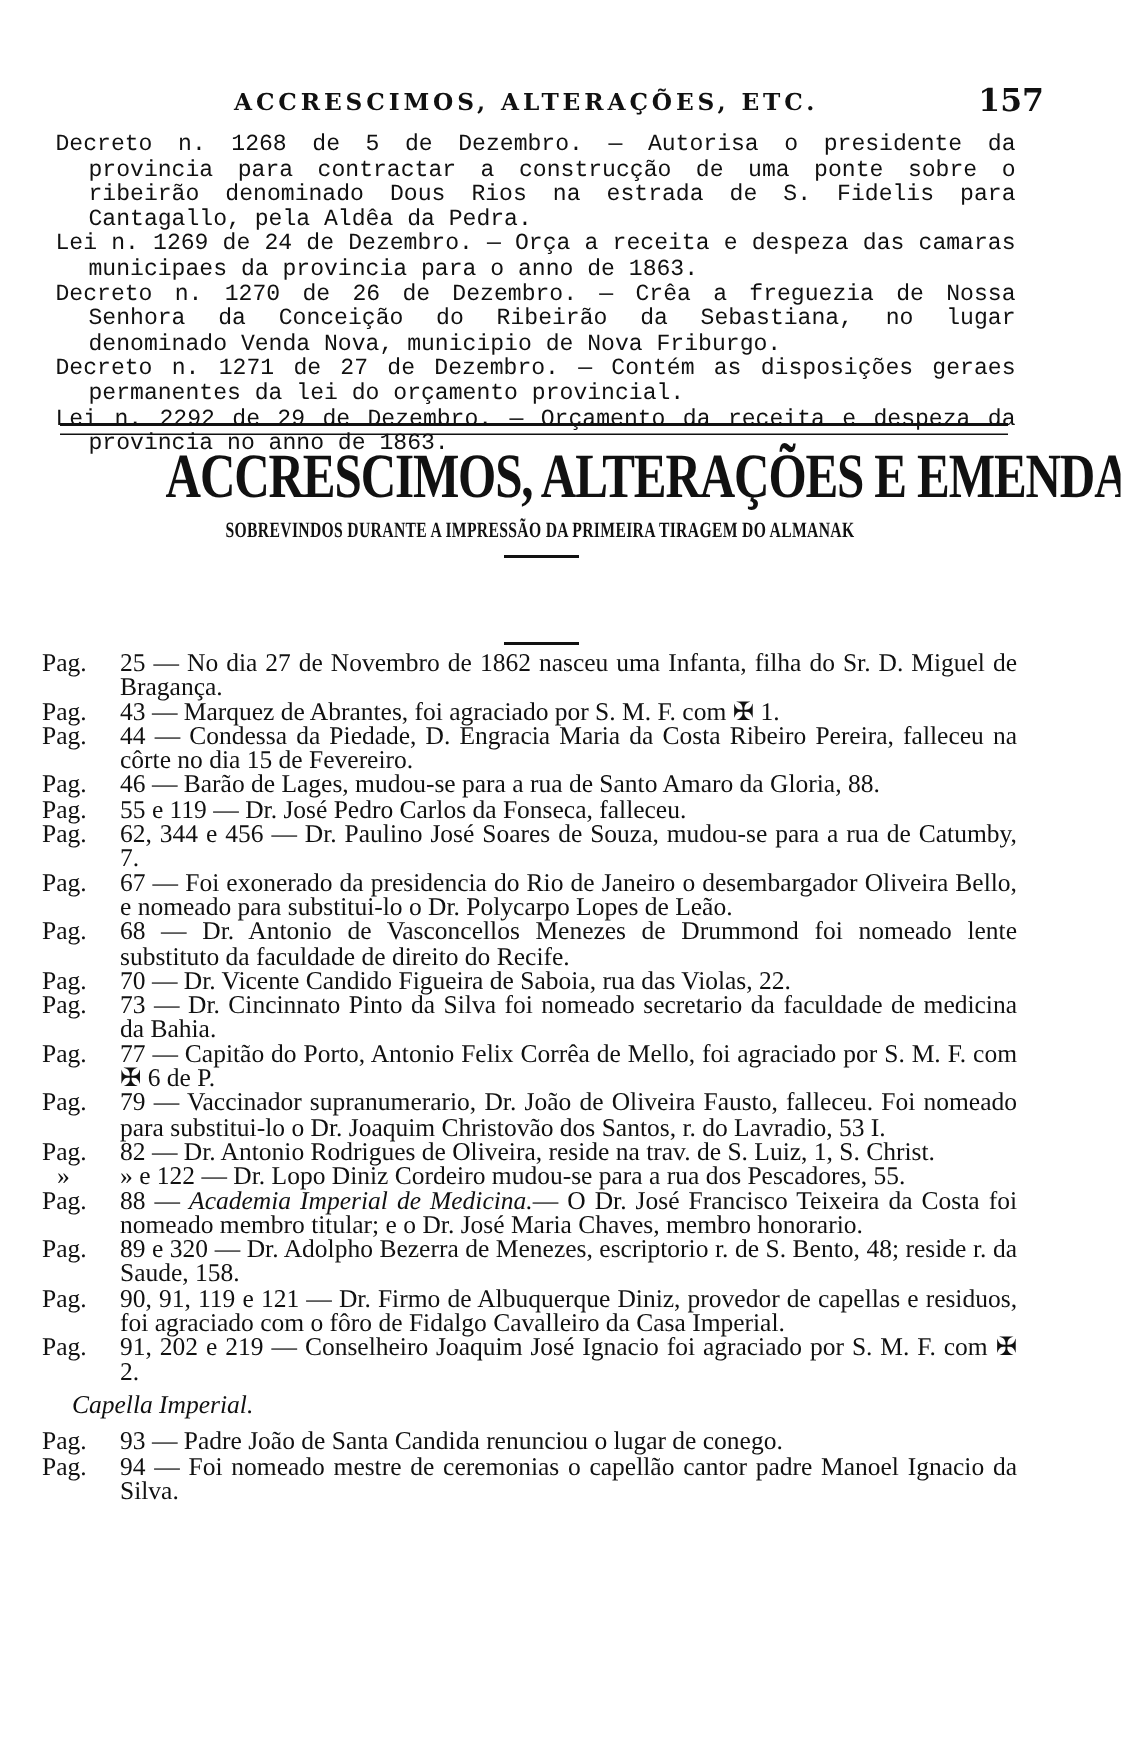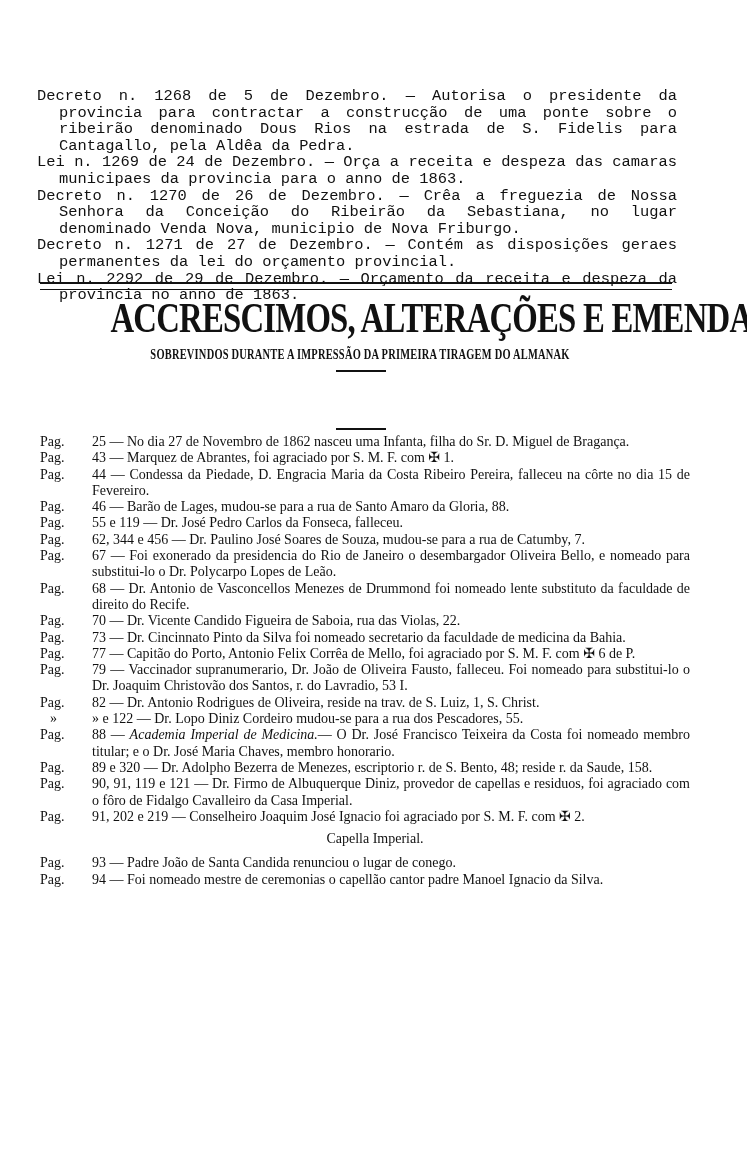--- a/index.html
+++ b/index.html
@@ -37,34 +37,38 @@
       position: absolute; left: 40px; top: 346px; width: 640px; text-align: center;
       font-family: "Liberation Serif", serif; font-weight: bold;
       font-size: 14.5px; transform: scaleX(0.72); transform-origin: center;
       white-space: nowrap; letter-spacing: 0.3px;
     }
     .short-rule { position: absolute; height: 1.5px; background: #111; }
     .note {
       position: absolute; left: 40px; top: 377px; width: 640px;
       font-size: 15.4px; line-height: 16px; text-indent: 18px;
     }
-    .pag-list { position: absolute; left: 40px; top: 434px; width: 650px; font-size: 14px; line-height: 16.3px; }
+    .pag-list { position: absolute; left: 28px; top: 434px; width: 650px; font-size: 17px; line-height: 16.3px; }
     .pag-row { display: flex; margin-bottom: 0px; }
     .pag-label { width: 52px; flex: none; }
     .pag-body { flex: 1; text-align: justify; }
     .section-heading {
-      text-align: center; margin: 6px 0 8px 0; padding-left: 20px;
+      font-style: italic; margin: 6px 0 8px 0; padding-left: 20px;
     }
     .italic { font-style: italic; }
   </style>
 </head>
 <body>
 
 <div class="page">
 
+  <div class="running-head">
+    <span class="running-title">ACCRESCIMOS, ALTERAÇÕES, ETC.</span>
+    <span class="page-number">157</span>
+  </div>
 
   <div class="block" style="top:88px;">
     <div class="entry"><span>Decreto n. 1268 de 5 de Dezembro.</span><span> — Autorisa o presidente da provincia para contractar a construcção de uma ponte sobre o ribeirão denominado Dous Rios na estrada de S. Fidelis para Cantagallo, pela Aldêa da Pedra.</span></div>
     <div class="entry"><span>Lei n. 1269 de 24 de Dezembro.</span><span> — Orça a receita e despeza das camaras municipaes da provincia para o anno de 1863.</span></div>
     <div class="entry"><span>Decreto n. 1270 de 26 de Dezembro.</span><span> — Crêa a freguezia de Nossa Senhora da Conceição do Ribeirão da Sebastiana, no lugar denominado Venda Nova, municipio de Nova Friburgo.</span></div>
     <div class="entry"><span>Decreto n. 1271 de 27 de Dezembro.</span><span> — Contém as disposições geraes permanentes da lei do orçamento provincial.</span></div>
     <div class="entry"><span>Lei n. 2292 de 29 de Dezembro.</span><span> — Orçamento da receita e despeza da provincia no anno de 1863.</span></div>
   </div>
 
   <div class="double-rule"></div>

